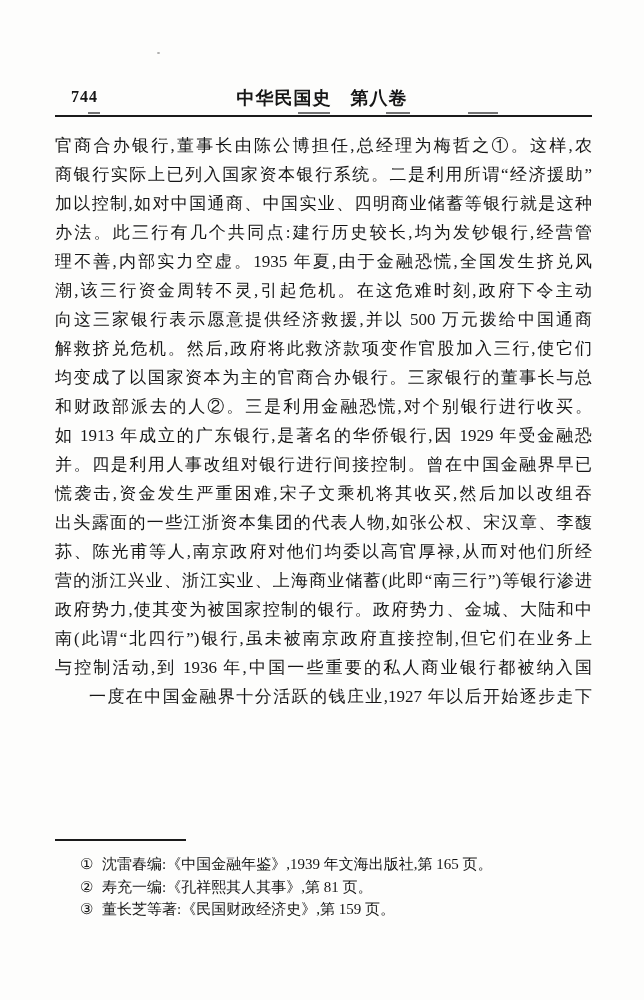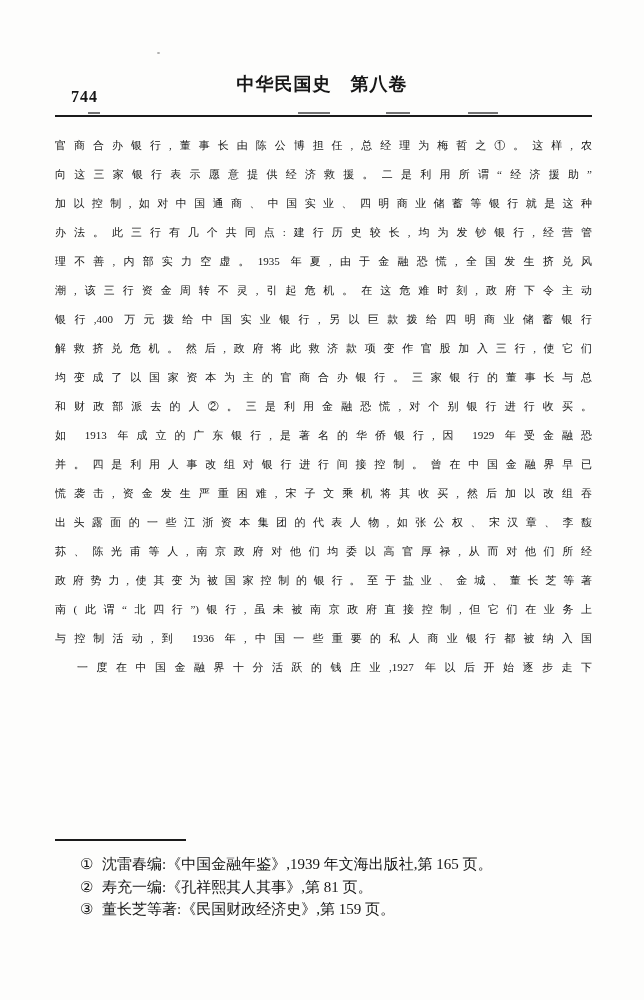--- a/index.html
+++ b/index.html
@@ -28,21 +28,21 @@
   }
   .page-number {
     position: absolute;
     left: 71px; top: 88px;
     font-size: 16px;
     font-weight: bold;
     letter-spacing: 1px;
   }
   .header-title {
     position: absolute;
-    left: 0; right: 0; top: 72px;
+    left: 0; right: 0; top: 86px;
     text-align: center;
     font-family: "Liberation Sans", "DejaVu Sans", sans-serif;
     font-weight: bold;
     font-size: 18px;
     letter-spacing: 1px;
   }
   .header-rule {
     position: absolute;
     left: 55px; top: 115px;
     width: 537px; height: 2px;
@@ -57,21 +57,21 @@
   .a1 { left: 88px;  top: 112px; width: 12px; }
   .a2 { left: 298px; top: 112px; width: 32px; }
   .a3 { left: 386px; top: 112px; width: 24px; }
   .a4 { left: 468px; top: 112px; width: 30px; }
   .body-text {
     position: absolute;
     left: 55px; top: 131px;
     width: 537px;
   }
   .bline {
-    font-size: 11px;
+    font-size: 17px;
     line-height: 29px;
     height: 29px;
     overflow: hidden;
     text-align: justify;
     text-align-last: justify;
     text-justify: inter-character;
     white-space: normal;
   }
   .bline.pend {
     text-align-last: left;
@@ -116,35 +116,36 @@
   <div class="header-title">中华民国史　第八卷</div>
 
   <div class="artifact a1"></div>
   <div class="artifact a2"></div>
   <div class="artifact a3"></div>
   <div class="artifact a4"></div>
   <div class="header-rule"></div>
 
   <div class="body-text">
     <div class="bline">官商合办银行,董事长由陈公博担任,总经理为梅哲之①。这样,农</div>
-    <div class="bline">向这三家银行表示愿意提供经济救援。二是利用所谓“经济援助”</div>
+    <div class="bline">商银行实际上已列入国家资本银行系统。二是利用所谓“经济援助”</div>
     <div class="bline">加以控制,如对中国通商、中国实业、四明商业储蓄等银行就是这种</div>
     <div class="bline">办法。此三行有几个共同点:建行历史较长,均为发钞银行,经营管</div>
     <div class="bline">理不善,内部实力空虚。1935 年夏,由于金融恐慌,全国发生挤兑风</div>
     <div class="bline">潮,该三行资金周转不灵,引起危机。在这危难时刻,政府下令主动</div>
-    <div class="bline">银行,400 万元拨给中国实业银行,另以巨款拨给四明商业储蓄银行</div>
+    <div class="bline">向这三家银行表示愿意提供经济救援,并以 500 万元拨给中国通商</div>
     <div class="bline">解救挤兑危机。然后,政府将此救济款项变作官股加入三行,使它们</div>
     <div class="bline">均变成了以国家资本为主的官商合办银行。三家银行的董事长与总</div>
     <div class="bline">和财政部派去的人②。三是利用金融恐慌,对个别银行进行收买。</div>
     <div class="bline">如 1913 年成立的广东银行,是著名的华侨银行,因 1929 年受金融恐</div>
     <div class="bline">并。四是利用人事改组对银行进行间接控制。曾在中国金融界早已</div>
     <div class="bline">慌袭击,资金发生严重困难,宋子文乘机将其收买,然后加以改组吞</div>
     <div class="bline">出头露面的一些江浙资本集团的代表人物,如张公权、宋汉章、李馥</div>
     <div class="bline">荪、陈光甫等人,南京政府对他们均委以高官厚禄,从而对他们所经</div>
-    <div class="bline">政府势力,使其变为被国家控制的银行。至于盐业、金城、董长芝等著</div>
+    <div class="bline">营的浙江兴业、浙江实业、上海商业储蓄(此即“南三行”)等银行渗进</div>
+    <div class="bline">政府势力,使其变为被国家控制的银行。政府势力、金城、大陆和中</div>
     <div class="bline">南(此谓“北四行”)银行,虽未被南京政府直接控制,但它们在业务上</div>
     <div class="bline">与控制活动,到 1936 年,中国一些重要的私人商业银行都被纳入国</div>
     <div class="bline indent">一度在中国金融界十分活跃的钱庄业,1927 年以后开始逐步走下</div>
   </div>
 
   <div class="footnote-rule"></div>
 
   <div class="footnotes">
     <div class="fnote">
       <span class="marker">①</span>

